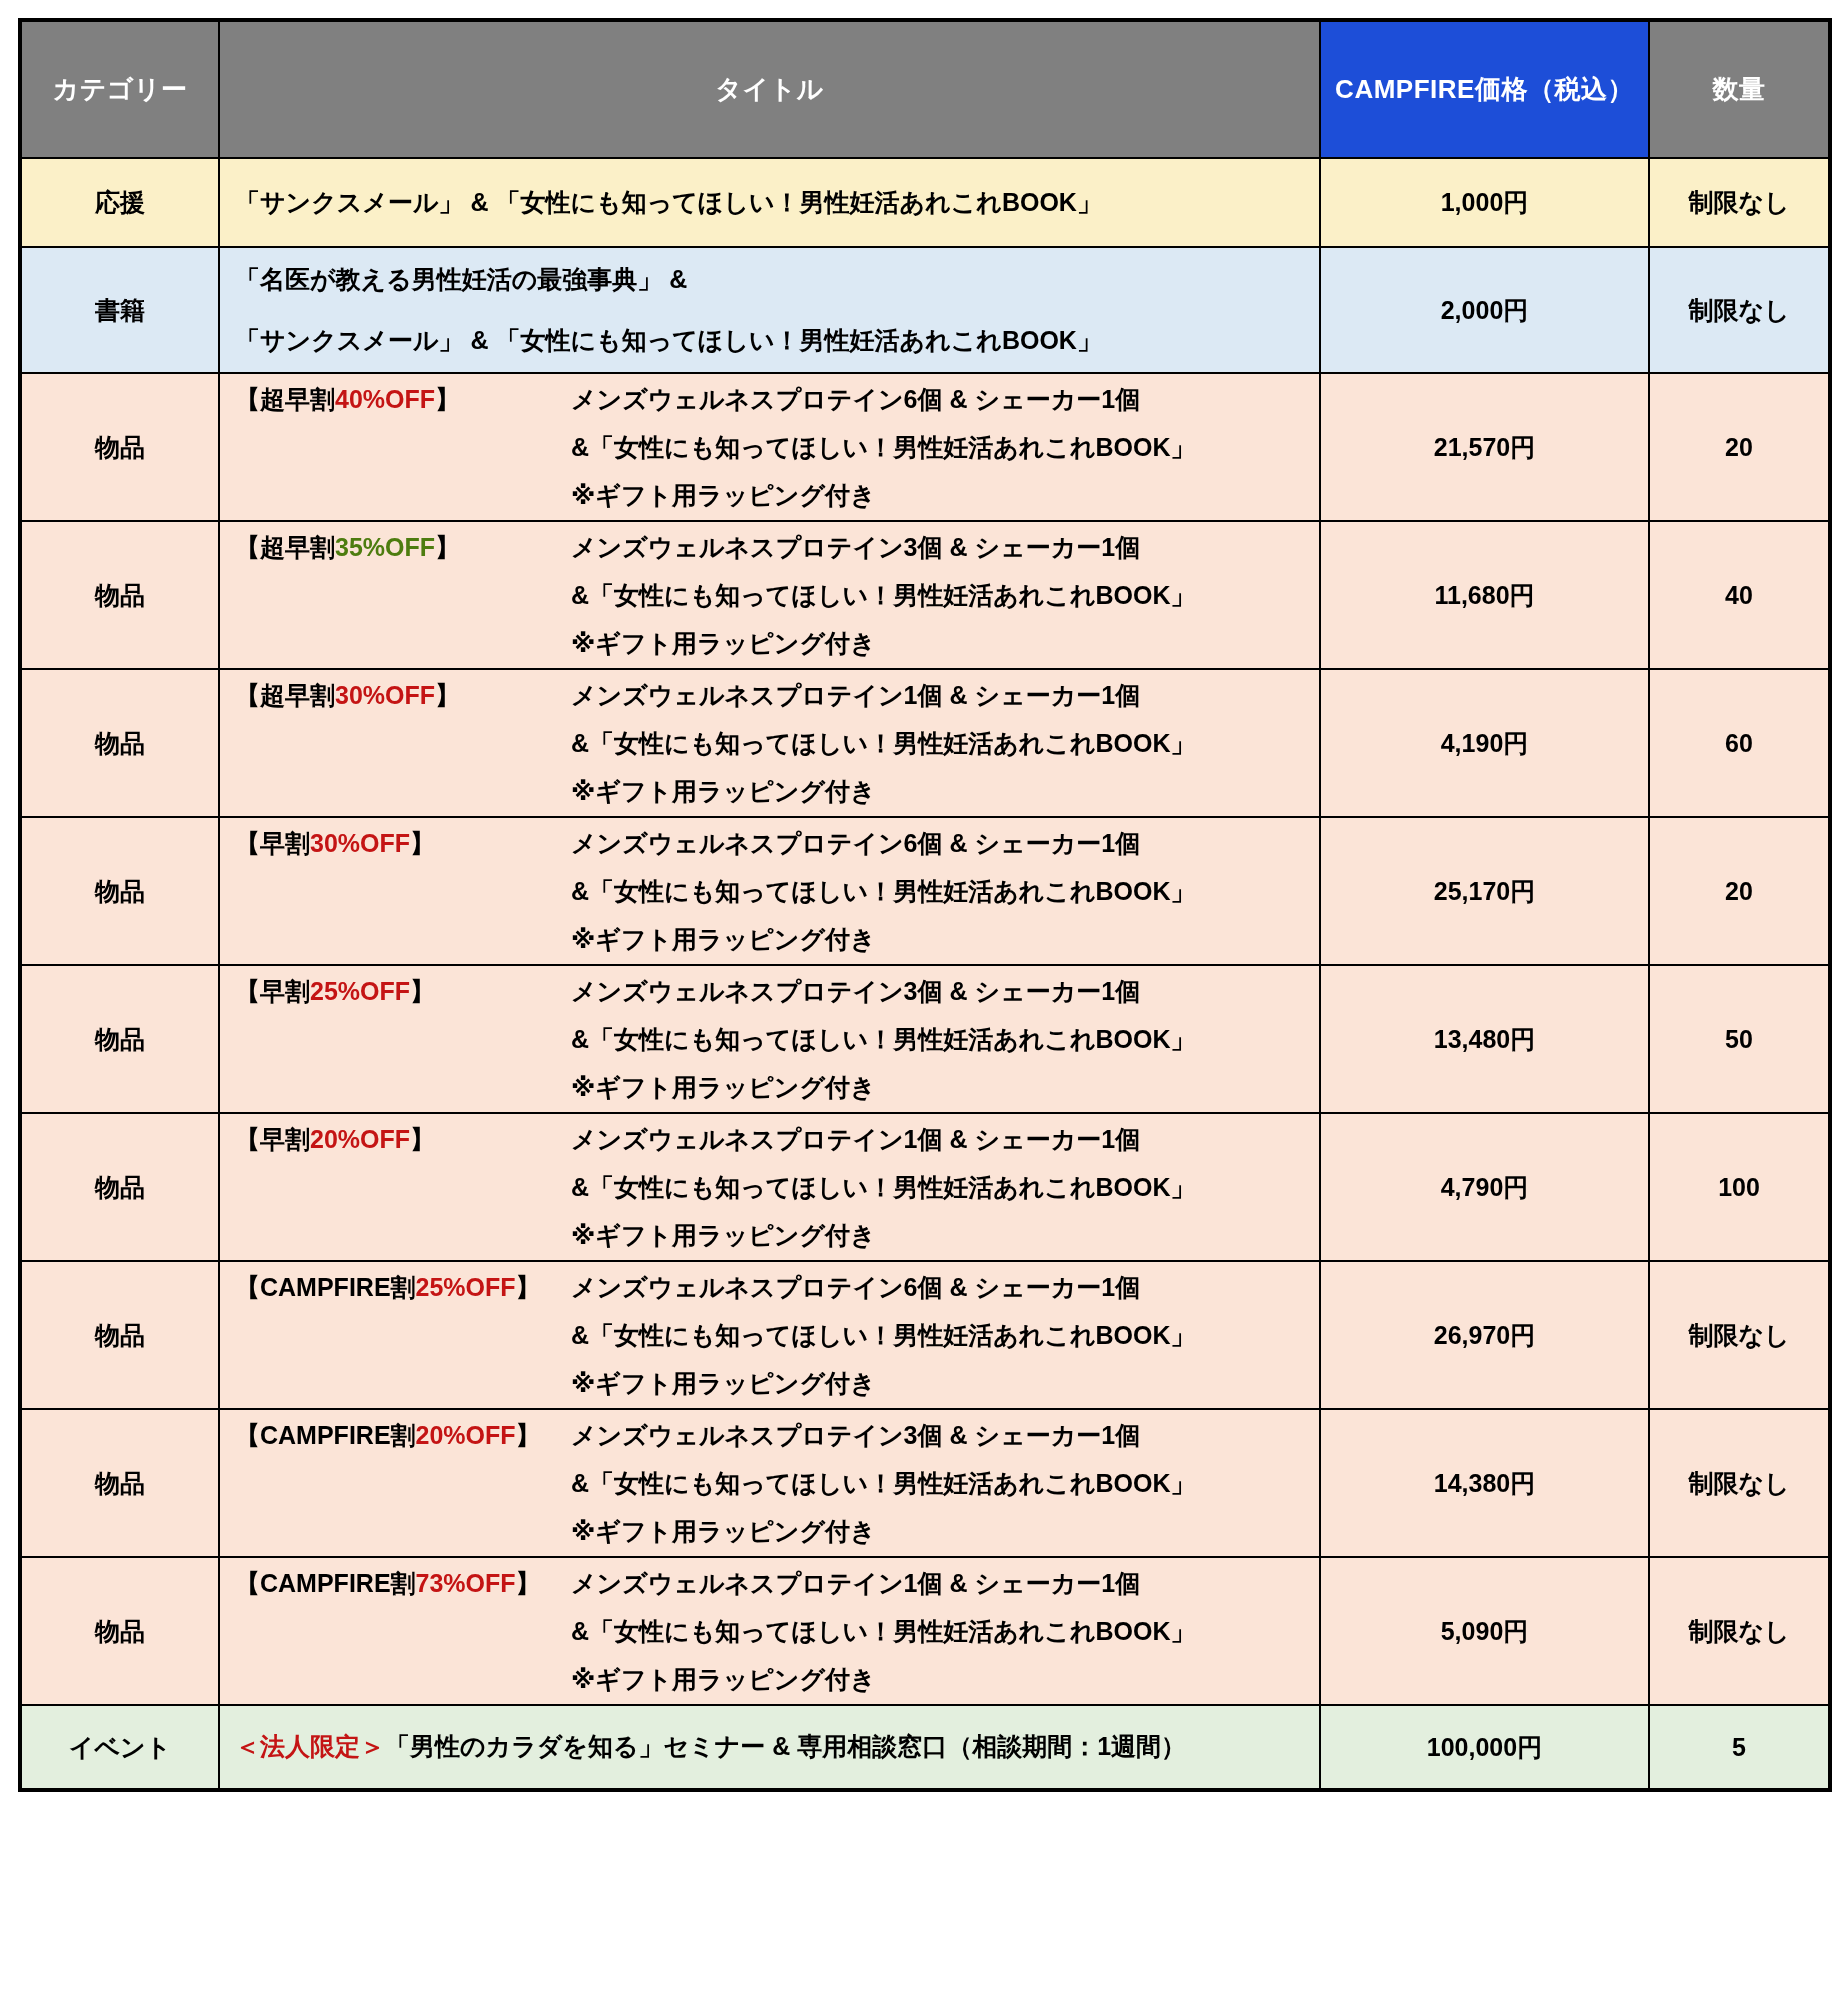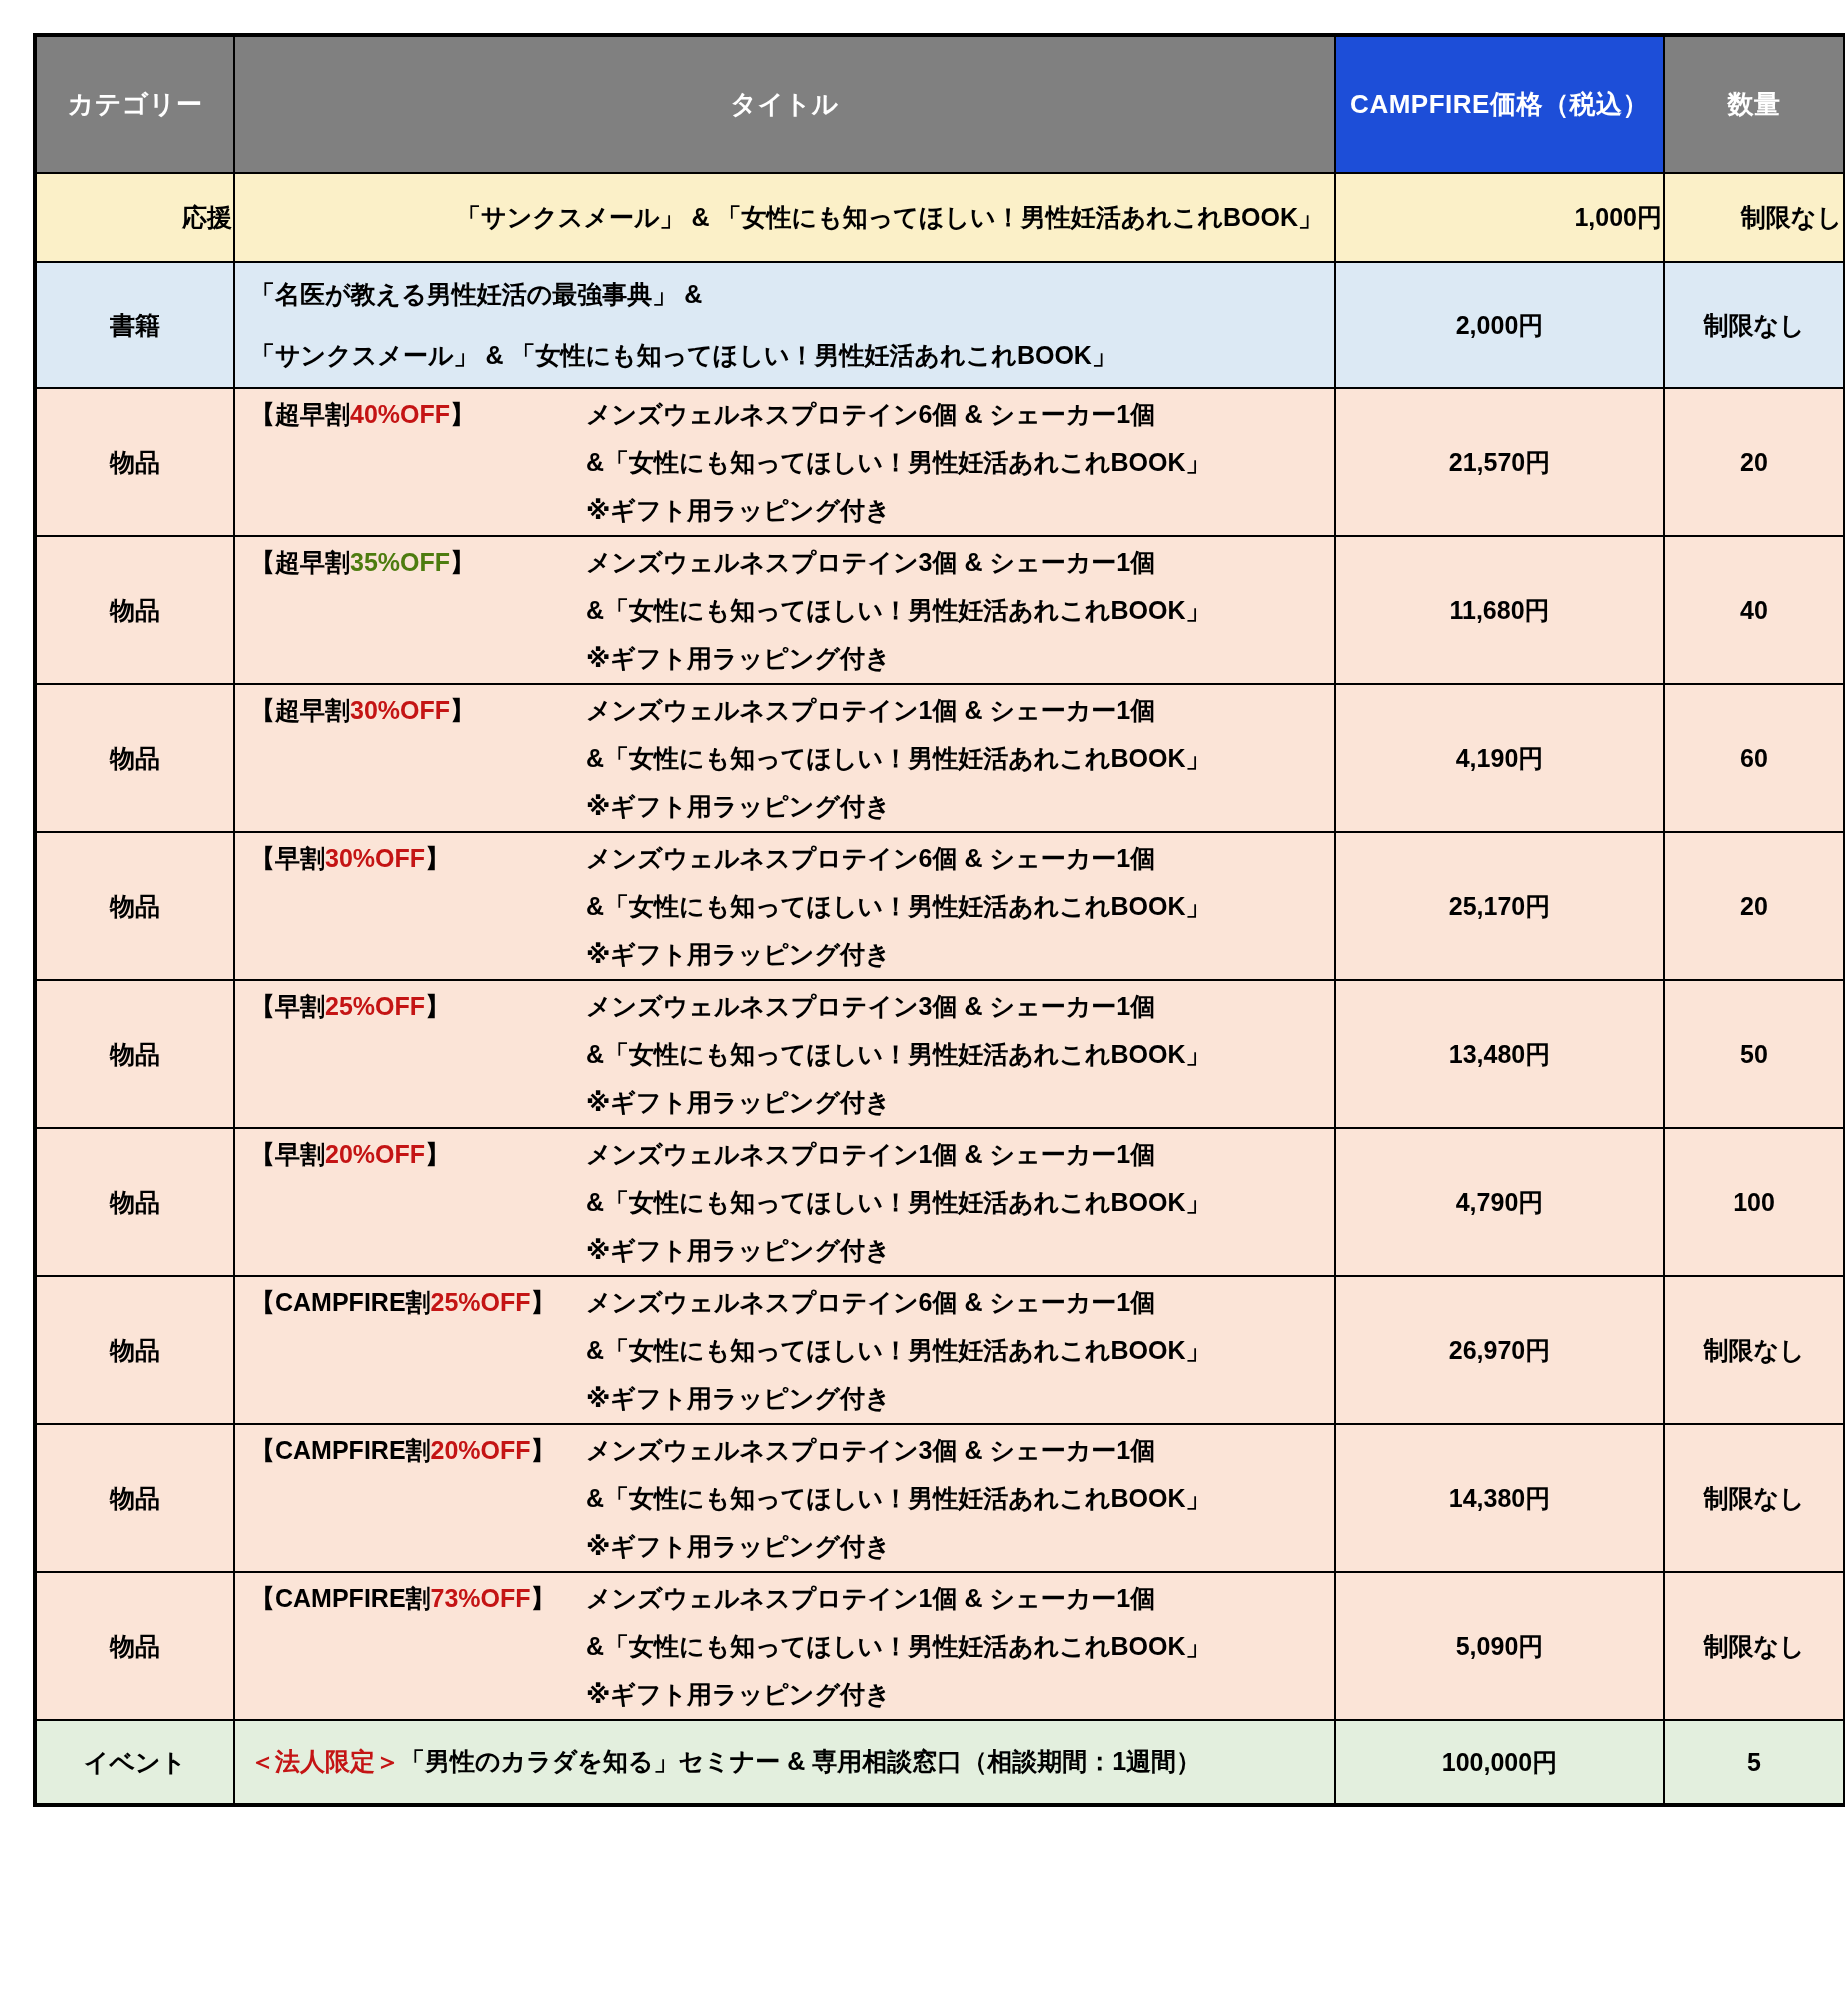--- a/index.html
+++ b/index.html
@@ -1,36 +1,36 @@
 <!DOCTYPE html>
 <html style="font-size:8.7px"><head>
 <meta charset="utf-8">
 <style>
   html,body { margin:0; padding:0; background:#ffffff; }
   .page {
     width:1846px; height:1995px; box-sizing:border-box;
-    padding:33px; background:#ffffff;
+    padding:18px; background:#ffffff;
     font-family:"Liberation Sans","DejaVu Sans",sans-serif;
     font-weight:700; color:#000000;
   }
   table.rewards {
     border-collapse:collapse; table-layout:fixed;
     width:1810px; border:4.9px solid #000000;
   }
   th, td { border:2.7px solid #000000; box-sizing:border-box; }
   thead th {
     height:138px; color:#ffffff; font-size:26px;
     text-align:center; vertical-align:middle; font-weight:700;
     letter-spacing:0.5px;
   }
   td { vertical-align:middle; font-size:25px; font-weight:700; }
   td.cat  { text-align:center; }
   td.num  { text-align:center; }
   td.title{ text-align:left; padding-left:15px; padding-right:11px; }
-  .row-support td { height:89px;text-align:right; }
+  .row-support td { height:89px; }
   .row-book    td { height:101px; }
   .row-goods   td { height:126px; }
   .row-event   td { height:85px; }
   .twrap.labeled {
     display:grid; grid-template-columns:336px 1fr;
     align-content:center;
   }
   .twrap.labeled .label { grid-column:1; grid-row:1; line-height:48px; white-space:nowrap; }
   .twrap.labeled .line  { grid-column:2; line-height:48px; white-space:nowrap; }
   .twrap.simple .line   { line-height:61px; white-space:nowrap; }

